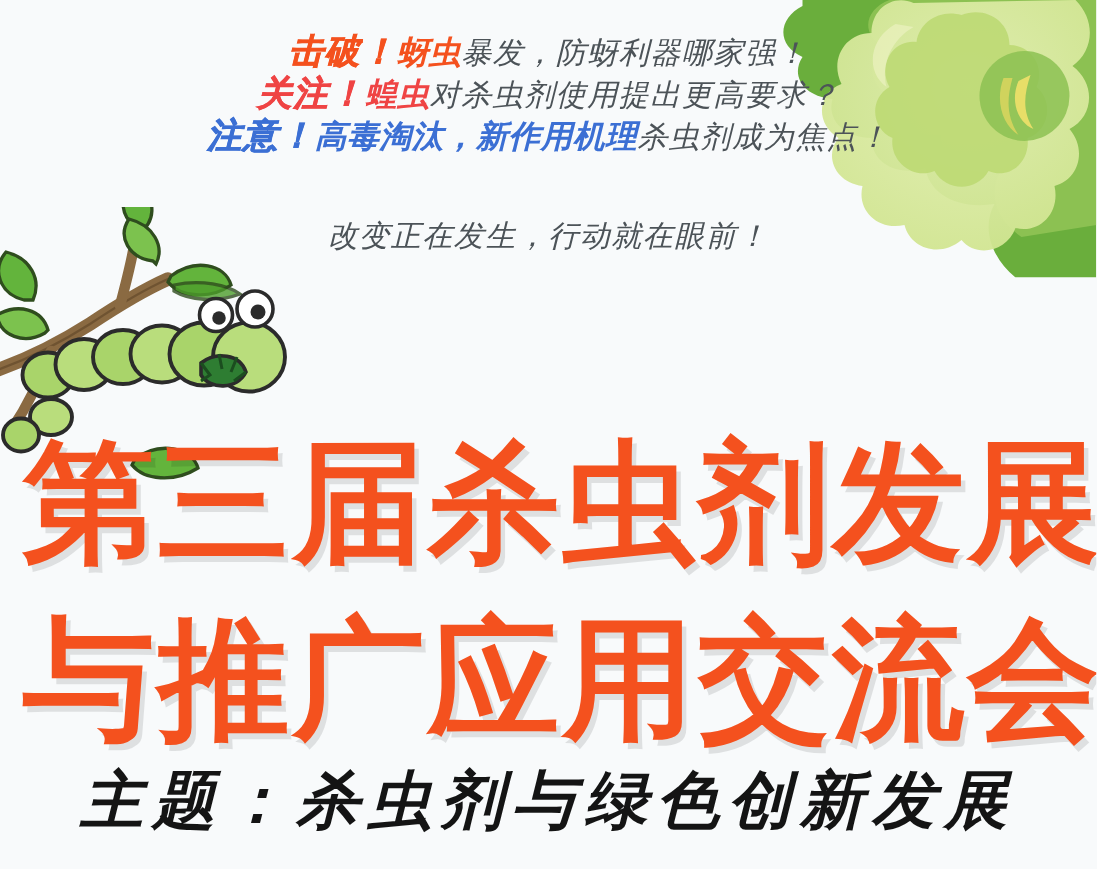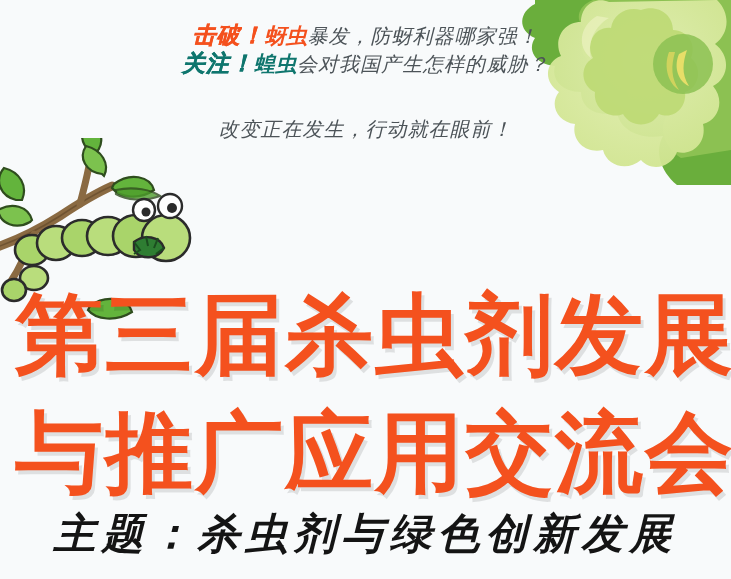--- a/index.html
+++ b/index.html
@@ -54,21 +54,21 @@
     letter-spacing:1px;
   }
   .line .mid{
     font-weight:bold;
     font-style:italic;
     font-size:21px;
     letter-spacing:.5px;
   }
   .l1 .kw,.l1 .mid{color:#f4511e;}
   .l2 .kw,.l2 .mid{color:#f29a1f;}
-  .l3 .kw,.l3 .mid{color:#0f766e;}
+  .l3 .kw,.l3 .mid{color:#ef4444;}
   .l4 .kw,.l4 .mid{color:#3b6fd4;}
   .l5 .kw,.l5 .mid{color:#e452c8;}
   .l6{color:#4c5358;font-size:20px;letter-spacing:1px;margin-top:44px;}
 
   
   .maintitle{
     position:absolute;
     left:15px;right:0;top:286px;
     text-align:center;
     color:#f4511e;
@@ -164,21 +164,22 @@
         <circle cx="152" cy="74" r="4.5" fill="#2b2b2b" stroke="none"></circle>
         <circle cx="178" cy="70" r="5" fill="#2b2b2b" stroke="none"></circle>
         <path d="M140 104 C150 96 166 98 170 110 C164 122 146 122 140 112 Z" fill="#2e7d32"></path>
         <path d="M140 104 L146 112 L140 116 M152 98 L154 108 M164 100 L160 110 M170 110 L162 116" stroke="#1b4d1f" stroke-width="2" fill="none"></path>
       </g>
     </svg>
   </div>
 
   <div class="lines">
     <div class="line l1"><span class="kw">击破！</span><span class="mid">蚜虫</span><span class="rest">暴发，防蚜利器哪家强！</span></div>
-    <div class="line l3"><span class="kw">关注！</span><span class="mid">蝗虫</span><span class="rest">会对我国产生怎样的威胁？</span></div>
+    <div class="line l3"><span class="kw">关注！</span><span class="mid">蝗虫</span><span class="rest">对杀虫剂使用提出更高要求？</span></div>
+    <div class="line l4"><span class="kw">注意！</span><span class="mid">高毒淘汰，新作用机理</span><span class="rest">杀虫剂成为焦点！</span></div>
     <div class="line l6">改变正在发生，行动就在眼前！</div>
   </div>
 
   <div class="maintitle">
     <span class="t1">第三届杀虫剂发展</span>
     <span class="t2">与推广应用交流会</span>
   </div>
 
   <div class="subtitle">主题：杀虫剂与绿色创新发展</div>
 

